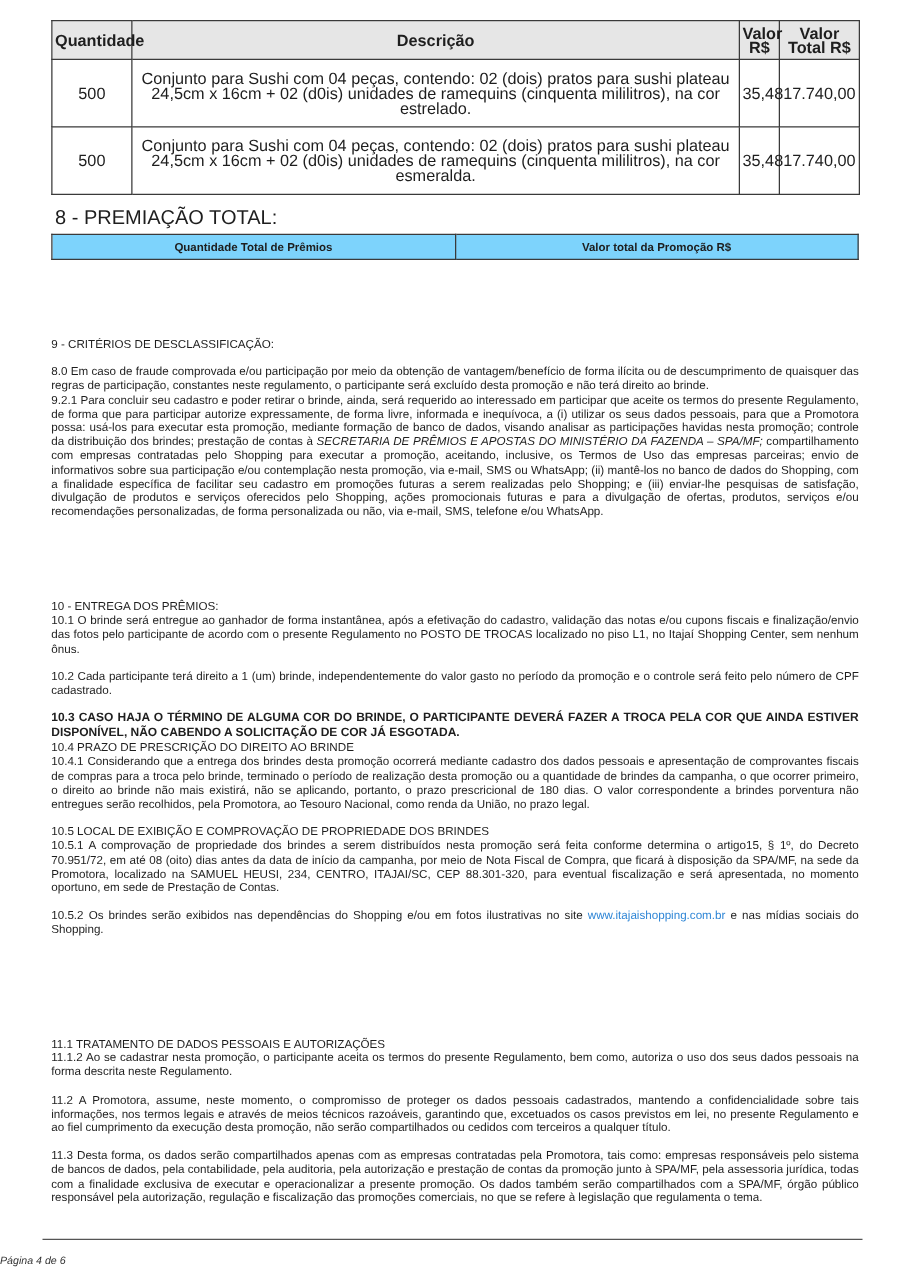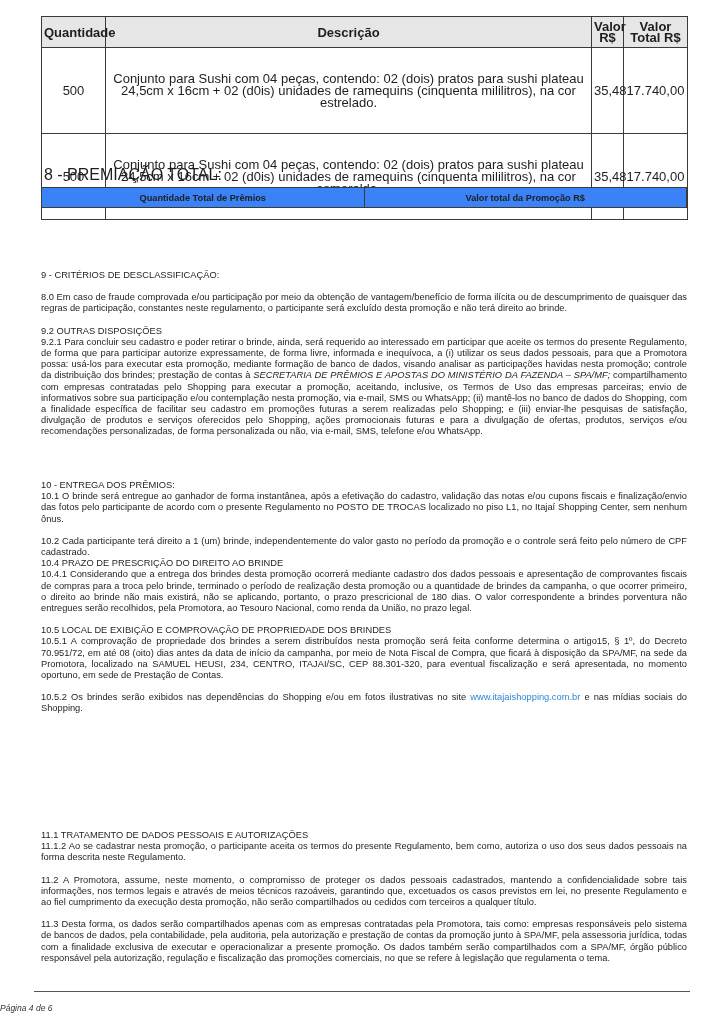--- a/index.html
+++ b/index.html
@@ -12,31 +12,31 @@
     border-collapse: collapse; width: 646px; table-layout: fixed;
     font-size: 13px;
   }
   table.prize th, table.prize td {
     border: 1.5px solid #3a3a3a; text-align: center; vertical-align: middle;
   }
   table.prize th {
     background: #e6e6e6; font-weight: bold; height: 30px; line-height: 11px; padding: 0 2px;
   }
   table.prize td { height: 53px; line-height: 12px; padding: 0 6px; }
-  table.prize td.num { padding: 16px 2px; }
+  table.prize td.num { padding: 0 2px; }
 
   .section-title { font-size: 16px; margin: 3px; line-height: 12px; }
   #s8title { position: absolute; left: 0; top: 150px; }
 
   table.total {
     position: absolute; left: 0; top: 171px;
     border-collapse: collapse; width: 646px; table-layout: fixed; font-size: 9.2px;
   }
   table.total th, table.total td { border: 1.5px solid #3a3a3a; text-align: center; }
-  table.total th { background: #3b82f6; font-weight: bold; height: 17px; }
+  table.total th { background: #7dd3fc; font-weight: bold; height: 17px; }
   table.total td { height: 41px; }
 
   .text-block { position: absolute; left: 0; width: 646px; font-size: 9.3px; line-height: 11.2px; text-align: justify; }
   .text-block p { margin: 0; }
   .bold { font-weight: bold; font-size: 9.6px; line-height: 12px; }
   .italic { font-style: italic; }
   .link { color: #2f86d6; }
 
   .footer-line {
     position: absolute; left: 34px; top: 991px; width: 656px; height: 0;
@@ -94,28 +94,28 @@
         <tr>
       <th>Quantidade Total de Prêmios</th>
       <th>Valor total da Promoção R$</th>
     </tr>
   </tbody>
     </table>
 
   <div class="text-block" style="top:254px">
     <p>9 - CRITÉRIOS DE DESCLASSIFICAÇÃO:</p>
     <p style="margin-top:11px">8.0 Em caso de fraude comprovada e/ou participação por meio da obtenção de vantagem/benefício de forma ilícita ou de descumprimento de quaisquer das regras de participação, constantes neste regulamento, o participante será excluído desta promoção e não terá direito ao brinde.</p>
-    <p style="margin-top:11px">9.2 OUTRAS DISPOSIÇÕES</p>
     <p><span>9.2.1 Para concluir seu cadastro e poder retirar o brinde, ainda, será requerido ao interessado em participar que aceite os termos do presente Regulamento, de forma que para participar autorize expressamente, de forma livre, informada e inequívoca, a (i) utilizar os seus dados pessoais, para que a Promotora possa: usá-los para executar esta promoção, mediante formação de banco de dados, visando analisar as participações havidas nesta promoção; controle da distribuição dos brindes; prestação de contas à </span><span class="italic">SECRETARIA DE PRÊMIOS E APOSTAS DO MINISTÉRIO DA FAZENDA – SPA/MF;</span><span> compartilhamento com empresas contratadas pelo Shopping para executar a promoção, aceitando, inclusive, os Termos de Uso das empresas parceiras; envio de informativos sobre sua participação e/ou contemplação nesta promoção, via e-mail, SMS ou WhatsApp; (ii) mantê-los no banco de dados do Shopping, com a finalidade específica de facilitar seu cadastro em promoções futuras a serem realizadas pelo Shopping; e (iii) enviar-lhe pesquisas de satisfação, divulgação de produtos e serviços oferecidos pelo Shopping, ações promocionais futuras e para a divulgação de ofertas, produtos, serviços e/ou recomendações personalizadas, de forma personalizada ou não, via e-mail, SMS, telefone e/ou WhatsApp.</span></p>
   </div>
 
   <div class="text-block" style="top:464px">
     <p>10 - ENTREGA DOS PRÊMIOS:</p>
     <p>10.1 O brinde será entregue ao ganhador de forma instantânea, após a efetivação do cadastro, validação das notas e/ou cupons fiscais e finalização/envio das fotos pelo participante de acordo com o presente Regulamento no POSTO DE TROCAS localizado no piso L1, no Itajaí Shopping Center, sem nenhum ônus.</p>
     <p style="margin-top:11px">10.2 Cada participante terá direito a 1 (um) brinde, independentemente do valor gasto no período da promoção e o controle será feito pelo número de CPF cadastrado.</p>
+    <p class="bold" style="margin-top:11px">10.3 CASO HAJA O TÉRMINO DE ALGUMA COR DO BRINDE, O PARTICIPANTE DEVERÁ FAZER A TROCA PELA COR QUE AINDA ESTIVER DISPONÍVEL, NÃO CABENDO A SOLICITAÇÃO DE COR JÁ ESGOTADA.</p>
     <p style="">10.4 PRAZO DE PRESCRIÇÃO DO DIREITO AO BRINDE</p>
     <p>10.4.1 Considerando que a entrega dos brindes desta promoção ocorrerá mediante cadastro dos dados pessoais e apresentação de comprovantes fiscais de compras para a troca pelo brinde, terminado o período de realização desta promoção ou a quantidade de brindes da campanha, o que ocorrer primeiro, o direito ao brinde não mais existirá, não se aplicando, portanto, o prazo prescricional de 180 dias. O valor correspondente a brindes porventura não entregues serão recolhidos, pela Promotora, ao Tesouro Nacional, como renda da União, no prazo legal.</p>
     <p style="margin-top:11px">10.5 LOCAL DE EXIBIÇÃO E COMPROVAÇÃO DE PROPRIEDADE DOS BRINDES</p>
     <p>10.5.1 A comprovação de propriedade dos brindes a serem distribuídos nesta promoção será feita conforme determina o artigo15, § 1º, do Decreto 70.951/72, em até 08 (oito) dias antes da data de início da campanha, por meio de Nota Fiscal de Compra, que ficará à disposição da SPA/MF, na sede da Promotora, localizado na SAMUEL HEUSI, 234, CENTRO, ITAJAI/SC, CEP 88.301-320, para eventual fiscalização e será apresentada, no momento oportuno, em sede de Prestação de Contas.</p>
     <p style="margin-top:11px"><span>10.5.2 Os brindes serão exibidos nas dependências do Shopping e/ou em fotos ilustrativas no site </span><a class="link">www.itajaishopping.com.br</a><span> e nas mídias sociais do Shopping.</span></p>
   </div>
 
   <div class="text-block" style="top:814px">
     <p>11.1 TRATAMENTO DE DADOS PESSOAIS E AUTORIZAÇÕES</p>
     <p>11.1.2 Ao se cadastrar nesta promoção, o participante aceita os termos do presente Regulamento, bem como, autoriza o uso dos seus dados pessoais na forma descrita neste Regulamento.</p>

